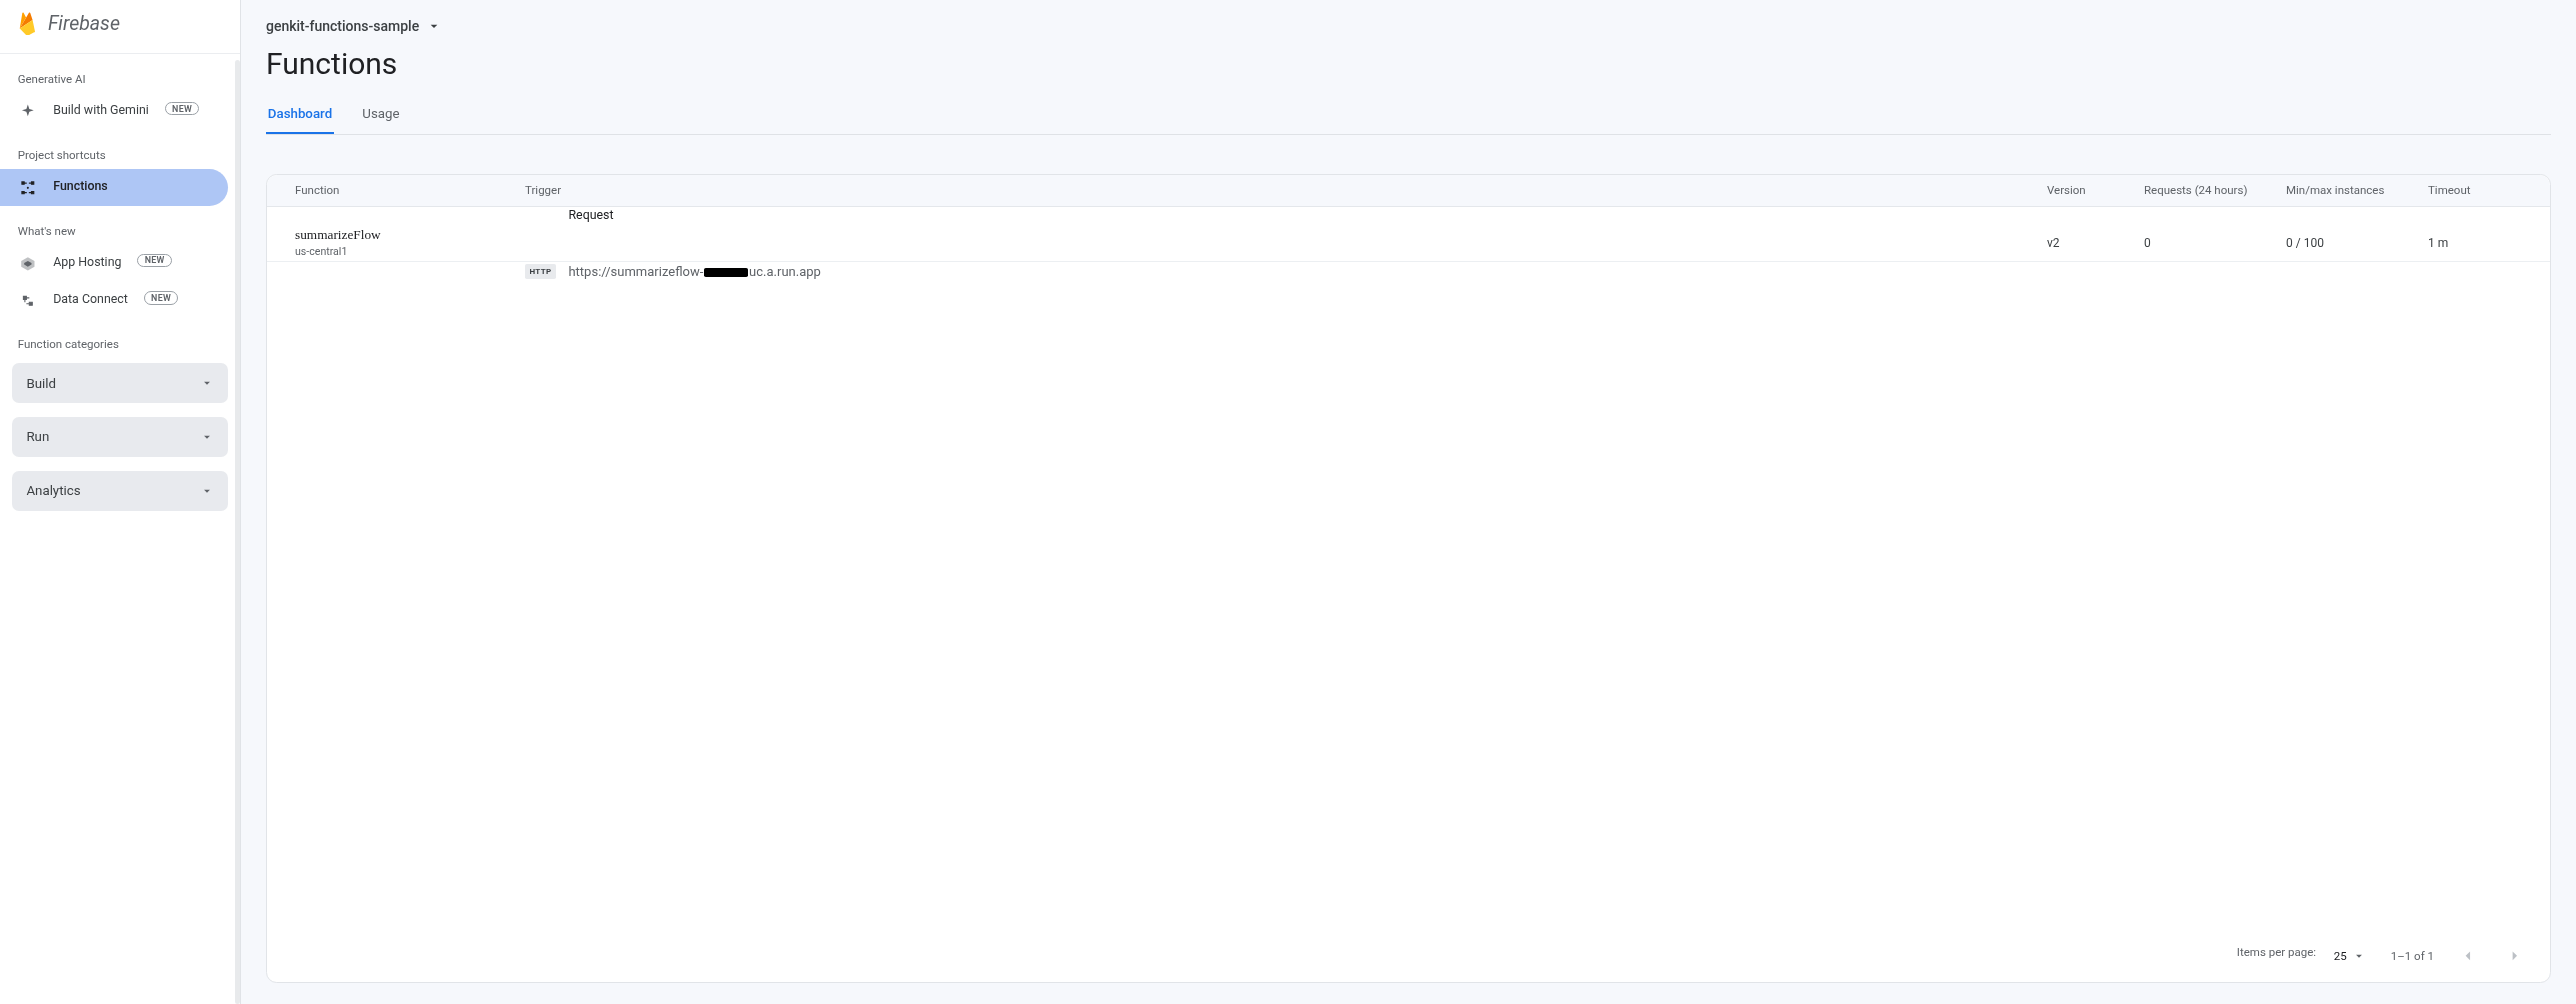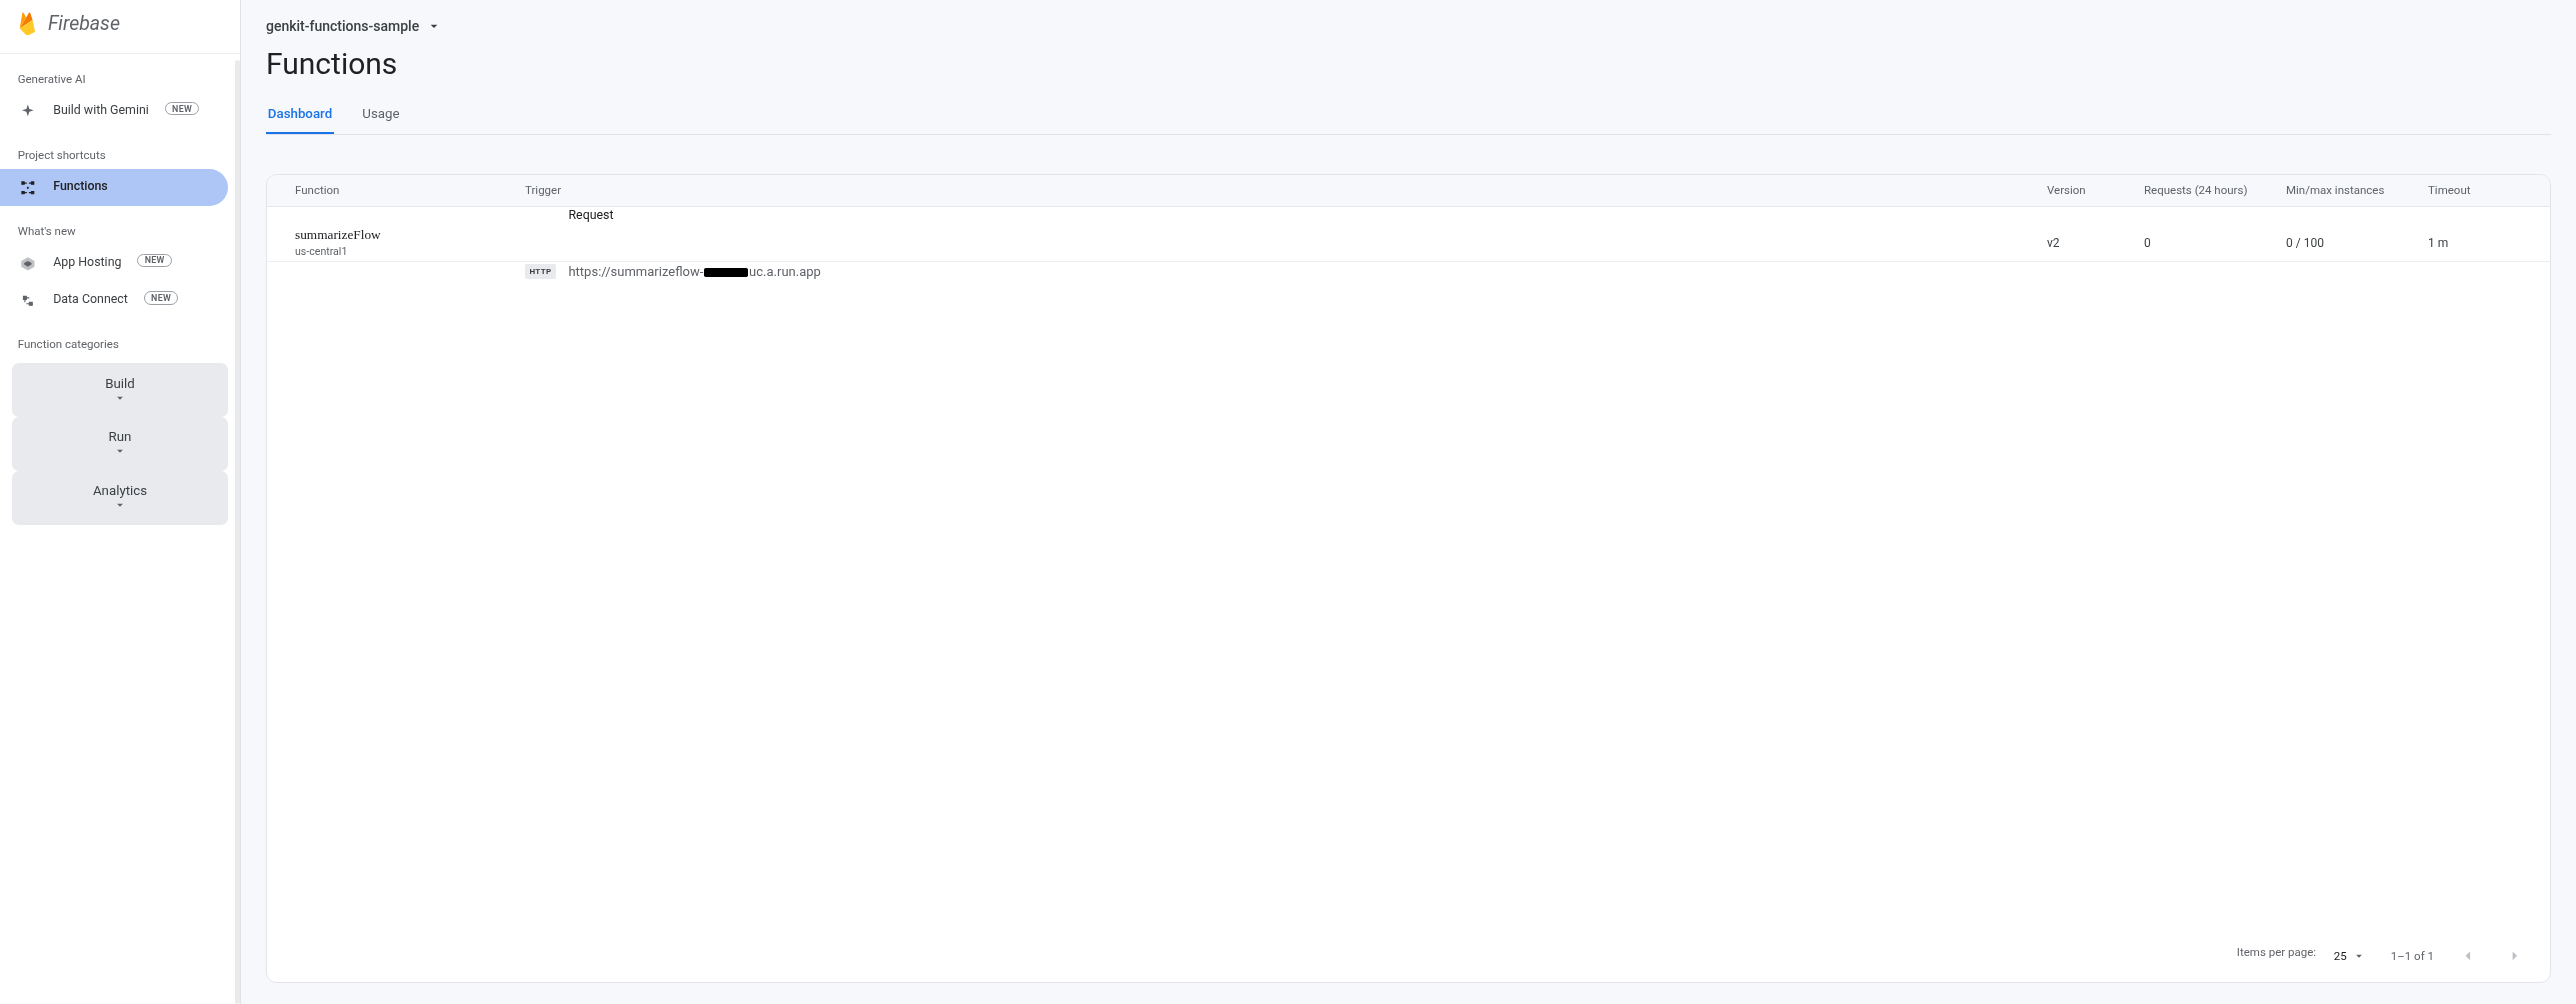--- a/index.html
+++ b/index.html
@@ -85,26 +85,25 @@
       letter-spacing:0.3px;
     }
 
     .category-block { padding: 5.3px 12.4px; }
     .category-item {
       display:flex;
       align-items:center;
       justify-content:space-between;
       background:#e8eaee;
       padding:12.4px 14px;
-      margin-bottom:0;
+      margin-bottom:14px;
       border-radius:7px;
       font-size:13.3px;
       color:#3c4043;
       cursor:pointer;
-      flex-direction:column;
     }
     .category-item .chev { color:#5f6368; }
 
     .all-products {
       display:flex;
       align-items:center;
       gap:19.5px;
       padding:16px 19.5px;
       font-size:13.3px;
       color:#3c4043;

